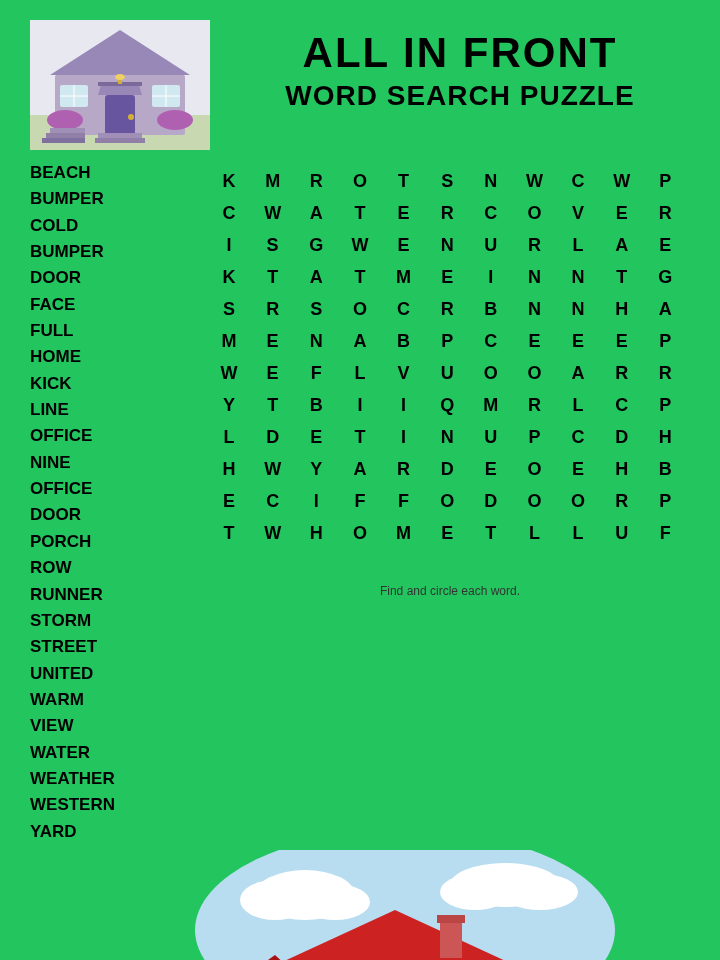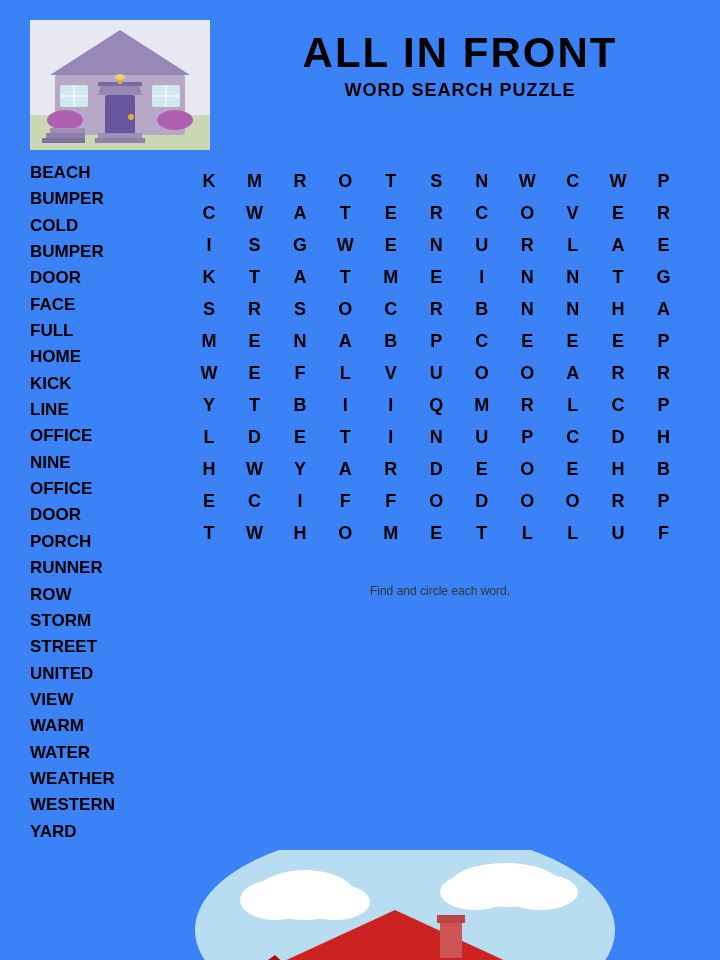--- a/index.html
+++ b/index.html
@@ -8,21 +8,21 @@
       height: 960px;
       background: white;
       font-family: Arial, sans-serif;
       position: relative;
       overflow: hidden;
     }
 
     .page {
       width: 720px;
       height: 960px;
-      background: #3b82f6;
+      background: #22c55e;
       padding: 20px 30px;
       position: relative;
     }
 
     
     .header {
       display: flex;
       align-items: flex-start;
       margin-bottom: 10px;
     }
@@ -42,30 +42,31 @@
 
     .main-title {
       font-size: 42px;
       font-weight: bold;
       color: black;
       letter-spacing: 2px;
       line-height: 1.1;
     }
 
     .sub-title {
-      font-size: 18px;
+      font-size: 28px;
       font-weight: bold;
       color: black;
       letter-spacing: 1px;
       margin-top: 4px;
     }
 
     
     .main-content {
       display: flex;
+      gap: 20px;
       margin-top: 10px;
     }
 
     
     .word-list {
       width: 160px;
       flex-shrink: 0;
     }
 
     .word-list-item {
@@ -184,27 +185,27 @@
         <div class="word-list-item">FACE</div>
         <div class="word-list-item">FULL</div>
         <div class="word-list-item">HOME</div>
         <div class="word-list-item">KICK</div>
         <div class="word-list-item">LINE</div>
         <div class="word-list-item">OFFICE</div>
         <div class="word-list-item">NINE</div>
         <div class="word-list-item">OFFICE</div>
         <div class="word-list-item">DOOR</div>
         <div class="word-list-item">PORCH</div>
+        <div class="word-list-item">ROW</div>
         <div class="word-list-item">RUNNER</div>
-        <div class="word-list-item">ROW</div>
         <div class="word-list-item">STORM</div>
         <div class="word-list-item">STREET</div>
         <div class="word-list-item">UNITED</div>
+        <div class="word-list-item">WARM</div>
         <div class="word-list-item">VIEW</div>
-        <div class="word-list-item">WARM</div>
         <div class="word-list-item">WATER</div>
         <div class="word-list-item">WEATHER</div>
         <div class="word-list-item">WESTERN</div>
         <div class="word-list-item">YARD</div>
       </div>
 
     <div class="grid-area">
       <div class="word-grid" id="word-grid">
       <div class="grid-cell">K</div>
           <div class="grid-cell">M</div>

